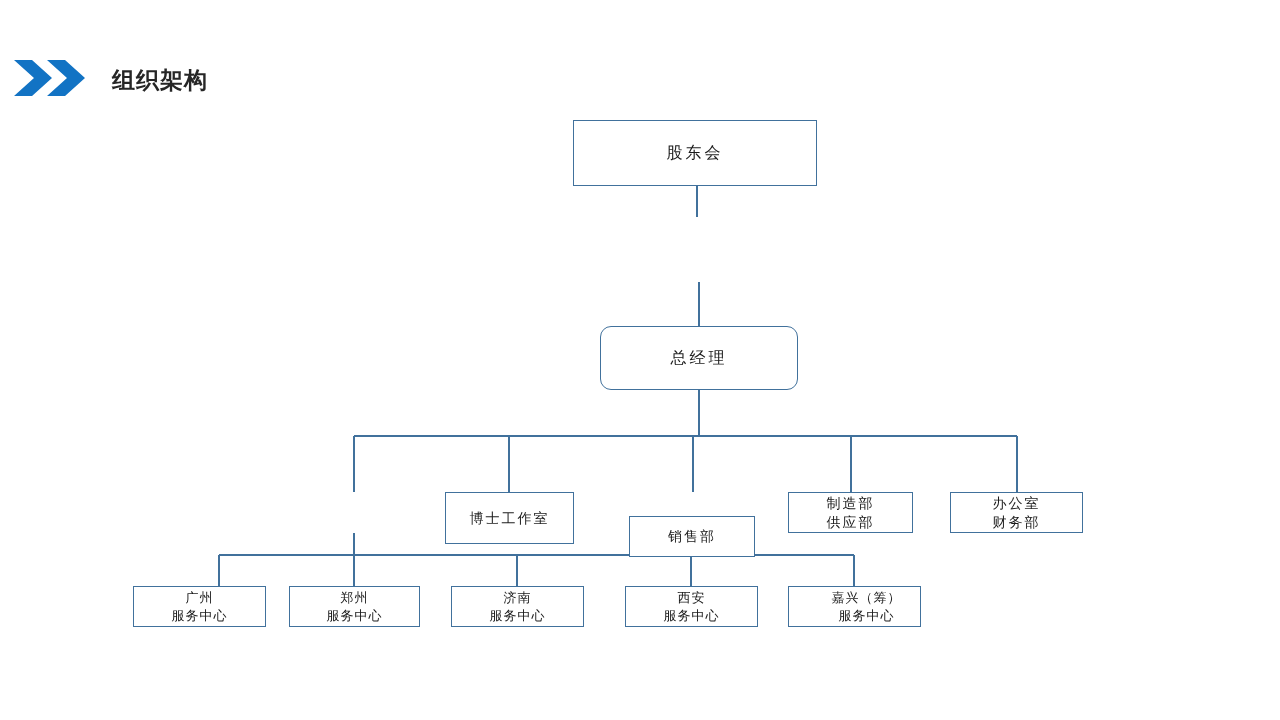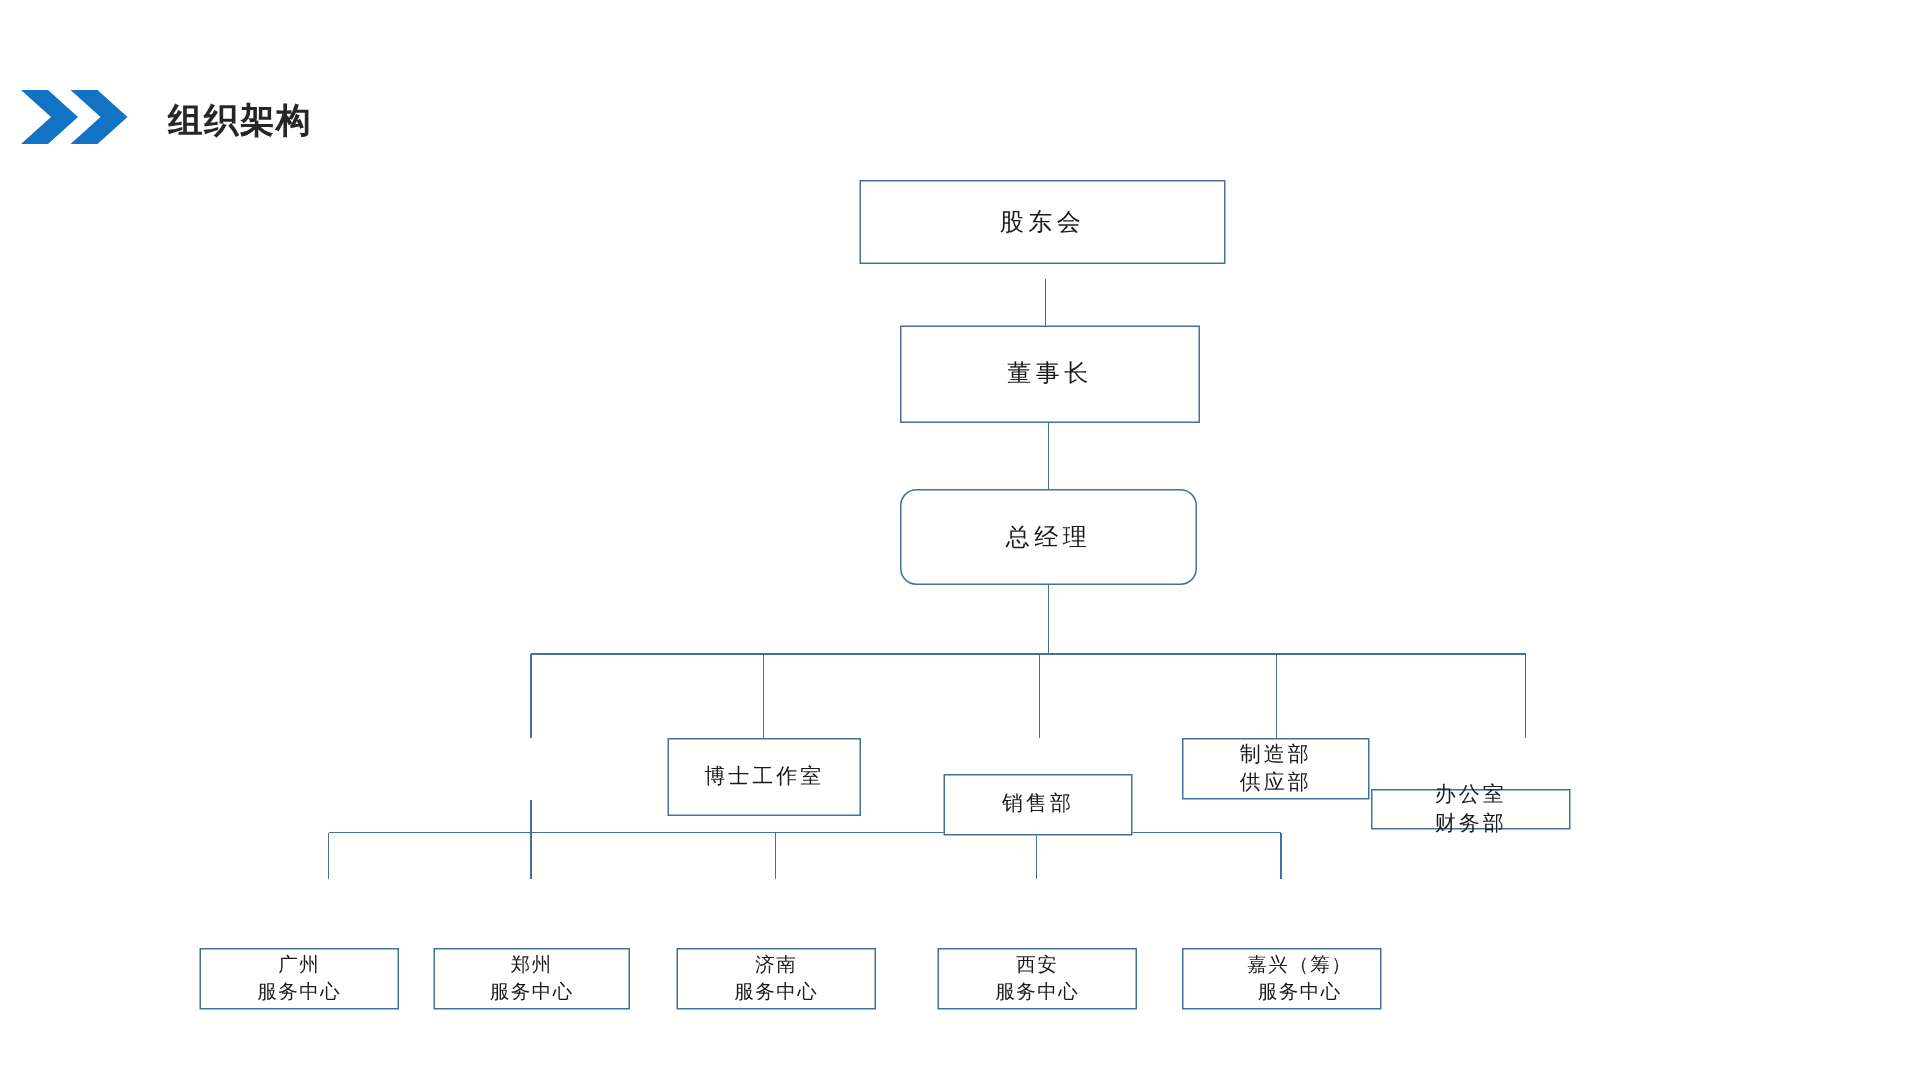--- a/index.html
+++ b/index.html
@@ -84,21 +84,21 @@
   
   .lvl-top { font-size: 16px; }
   .lvl-top .line1 { letter-spacing: 3px; }
 
   
   .lvl-dept { font-size: 14px; line-height: 19px; }
   .lvl-dept .line1,
   .lvl-dept .line2 { letter-spacing: 2px; }
 
   
-  .lvl-center { font-size: 13px; line-height: 18px; margin-top: 46px; }
+  .lvl-center { font-size: 13px; line-height: 18px; }
   .lvl-center .line1,
   .lvl-center .line2 { letter-spacing: 1px; }
 </style>
 </head>
 <body>
 
 <div id="header">
 
   <div id="chevron-group">
     <svg width="72" height="40" viewBox="0 0 72 40" xmlns="http://www.w3.org/2000/svg">
@@ -134,47 +134,44 @@
       <line x1="219" y1="555" x2="854" y2="555"></line>
 
       <line x1="219" y1="555" x2="219" y2="586"></line>
       <line x1="354" y1="555" x2="354" y2="586"></line>
       <line x1="517" y1="555" x2="517" y2="586"></line>
       <line x1="691" y1="555" x2="691" y2="586"></line>
       <line x1="854" y1="555" x2="854" y2="586"></line>
     </g>
   </svg>
 
-  <div class="node lvl-top" style="left:573px; top:120px; width:244px; height:56px;">
+  <div class="node lvl-top" style="left:573px; top:120px; width:244px; height:66px;">
     <span class="line1">股东会</span>
   </div>
 
-  <div class="node lvl-top" style="left:600px; top:217px; width:200px; height:65px;">
-    <span class="line1">董事长</span>
-  </div>
 
   <div class="node lvl-top" style="left:600px; top:326px; width:198px; height:64px;border-radius:11px;">
     <span class="line1">总经理</span>
   </div>
 
 
   <div class="node lvl-dept" style="left:445px; top:492px; width:129px; height:52px;">
     <span class="line1">博士工作室</span>
   </div>
 
   <div class="node lvl-dept" style="left:629px; top:516px; width:126px; height:41px;text-align:right;">
     <span class="line1">销售部</span>
   </div>
 
   <div class="node lvl-dept" style="left:788px; top:492px; width:125px; height:41px;">
     <span class="line1">制造部</span>
     <span class="line2">供应部</span>
   </div>
 
-  <div class="node lvl-dept" style="left:914px; top:492px; width:133px; height:27px;margin-top:34px;">
+  <div class="node lvl-dept" style="left:950px; top:492px; width:133px; height:41px;">
     <span class="line1">办公室</span>
     <span class="line2">财务部</span>
   </div>
 
   <div class="node lvl-center" style="left:133px; top:586px; width:133px; height:41px;">
     <span class="line1">广州</span>
     <span class="line2">服务中心</span>
   </div>
 
   <div class="node lvl-center" style="left:289px; top:586px; width:131px; height:41px;">

